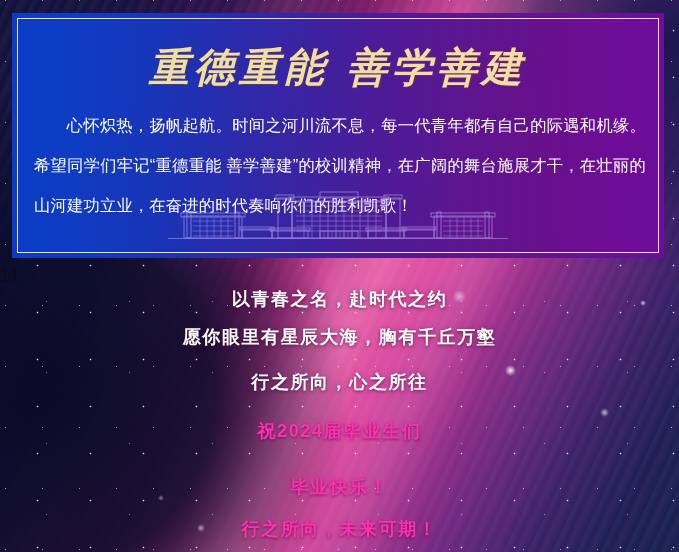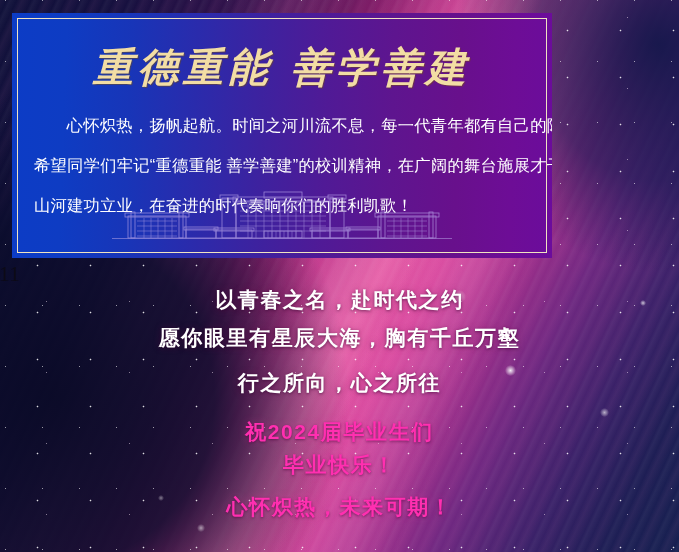--- a/index.html
+++ b/index.html
@@ -89,21 +89,21 @@
     color: #0c0a16;
     letter-spacing: .5px;
     font-family: "Liberation Serif", "DejaVu Serif", serif;
   }
 
   
   .panel {
     position: absolute;
     left: 12px;
     top: 13px;
-    width: 540px;
+    width: 652px;
     height: 245px;
     background: linear-gradient(92deg,
       #0c3cc6 0%,
       #0e3cc3 10%,
       #1835b8 22%,
       #2a2bac 34%,
       #3d229f 46%,
       #501a96 58%,
       #5e158f 70%,
       #68108c 82%,
@@ -171,37 +171,37 @@
 
   
   .poem {
     position: absolute;
     left: 0;
     top: 283px;
     width: 100%;
     text-align: center;
   }
   .poem .line {
-    font-size: 21px;
+    font-size: 18px;
     font-weight: 700;
     line-height: 33px;
     letter-spacing: 1.6px;
     color: #ffffff;
     text-shadow: 0 1px 3px rgba(40,0,40,.55), 0 0 7px rgba(120,10,80,.35);
     font-family: "Liberation Sans", "DejaVu Sans", sans-serif;
   }
   .poem .line.pink {
     color: #ff2fb0;
     text-shadow: 0 1px 3px rgba(60,0,50,.6), 0 0 8px rgba(255,60,180,.3);
   }
   .poem .line.s1 { margin-top: 0px; }
   .poem .line.s2 { margin-top: 5px; }
   .poem .line.s3 { margin-top: 12px; }
   .poem .line.s4 { margin-top: 16px; }
-  .poem .line.s5 { margin-top: 0; }
+  .poem .line.s5 { margin-top: 23px; }
   .poem .line.s6 { margin-top: 9px; }
 </style>
 </head>
 <body>
 
 <div id="stage">
 
   <div class="bg-fix"></div>
   <div class="streaks"></div>
   <div class="streak-soft"></div>
@@ -312,16 +312,16 @@
       </g>
     </svg>
   </div>
 
   <div class="poem">
     <div class="line s1" style="color: rgb(255, 255, 255);">以青春之名，赴时代之约</div>
     <div class="line s2" style="color: rgb(255, 255, 255);">愿你眼里有星辰大海，胸有千丘万壑</div>
     <div class="line s3" style="color: rgb(255, 255, 255);">行之所向，心之所往</div>
     <div class="line pink s4" style="color: rgb(255, 47, 176);">祝2024届毕业生们</div>
     <div class="line pink s5" style="color: rgb(255, 47, 176);">毕业快乐！</div>
-    <div class="line pink s6" style="color: rgb(255, 47, 176);">心怀炽热，未来可期！</div>
+    <div class="line pink s6" style="color: rgb(255, 47, 176);">行之所向，未来可期！</div>
   </div>
 
 </div>
 
 </body></html>

